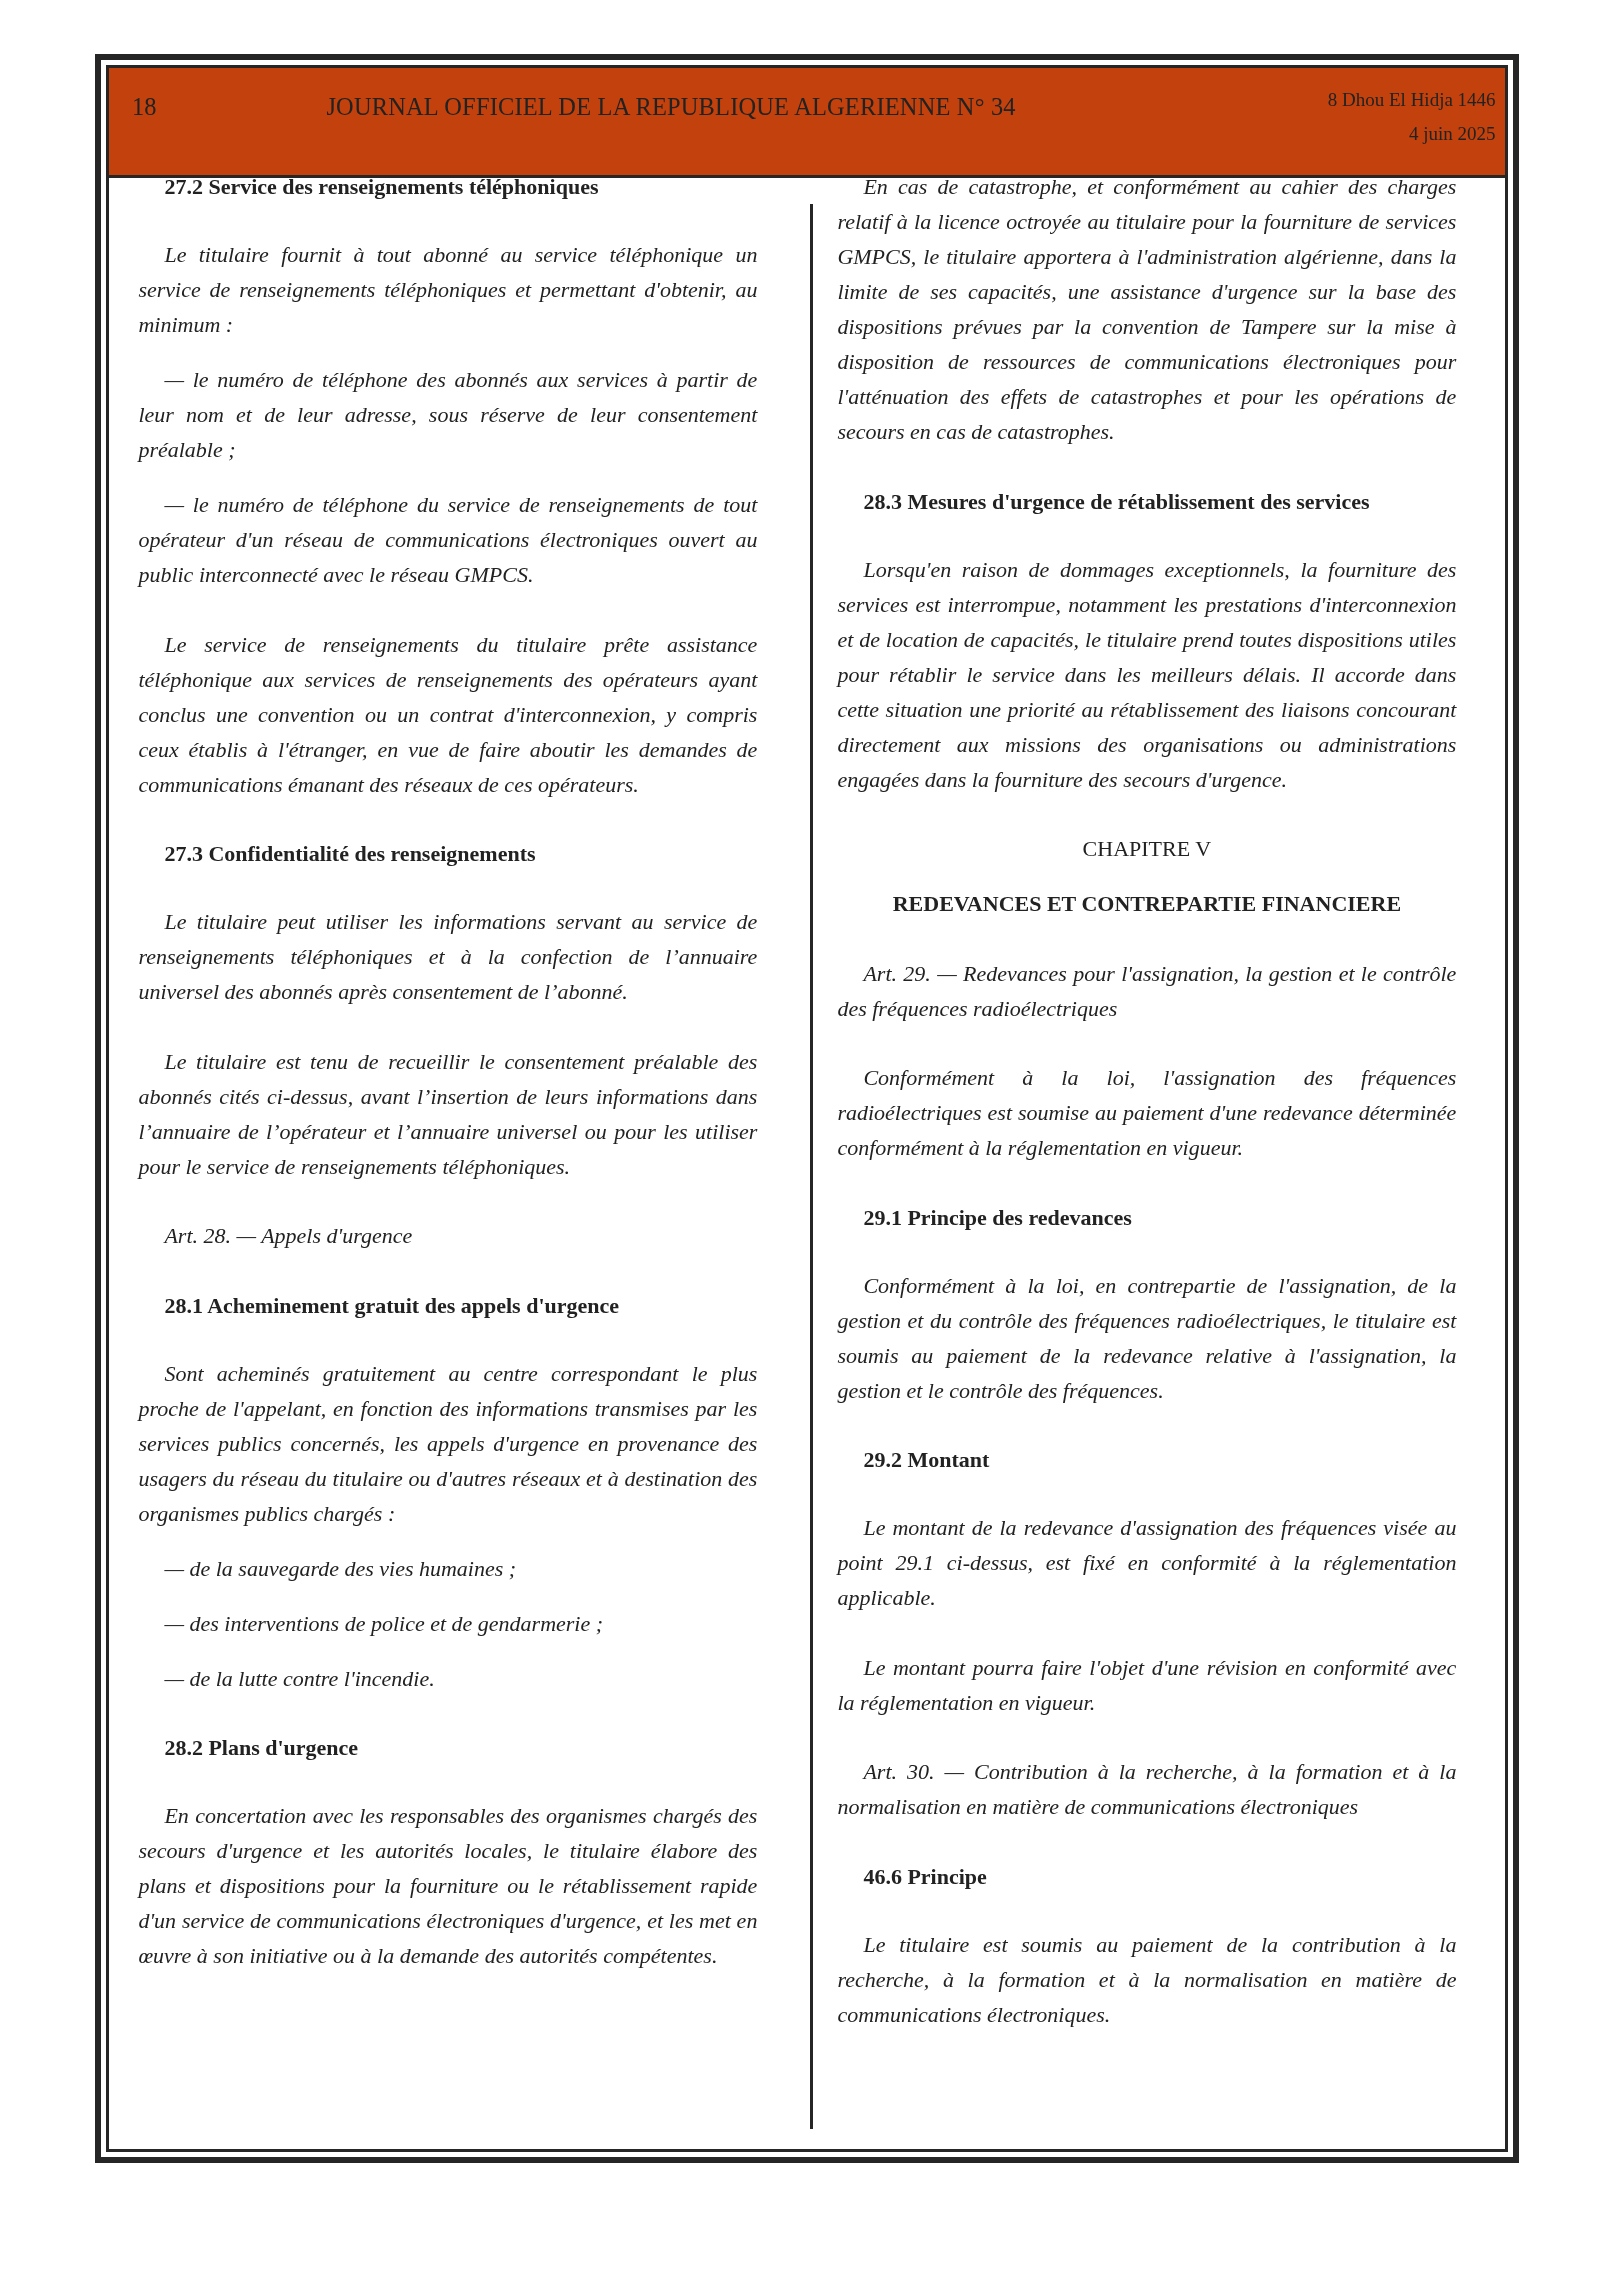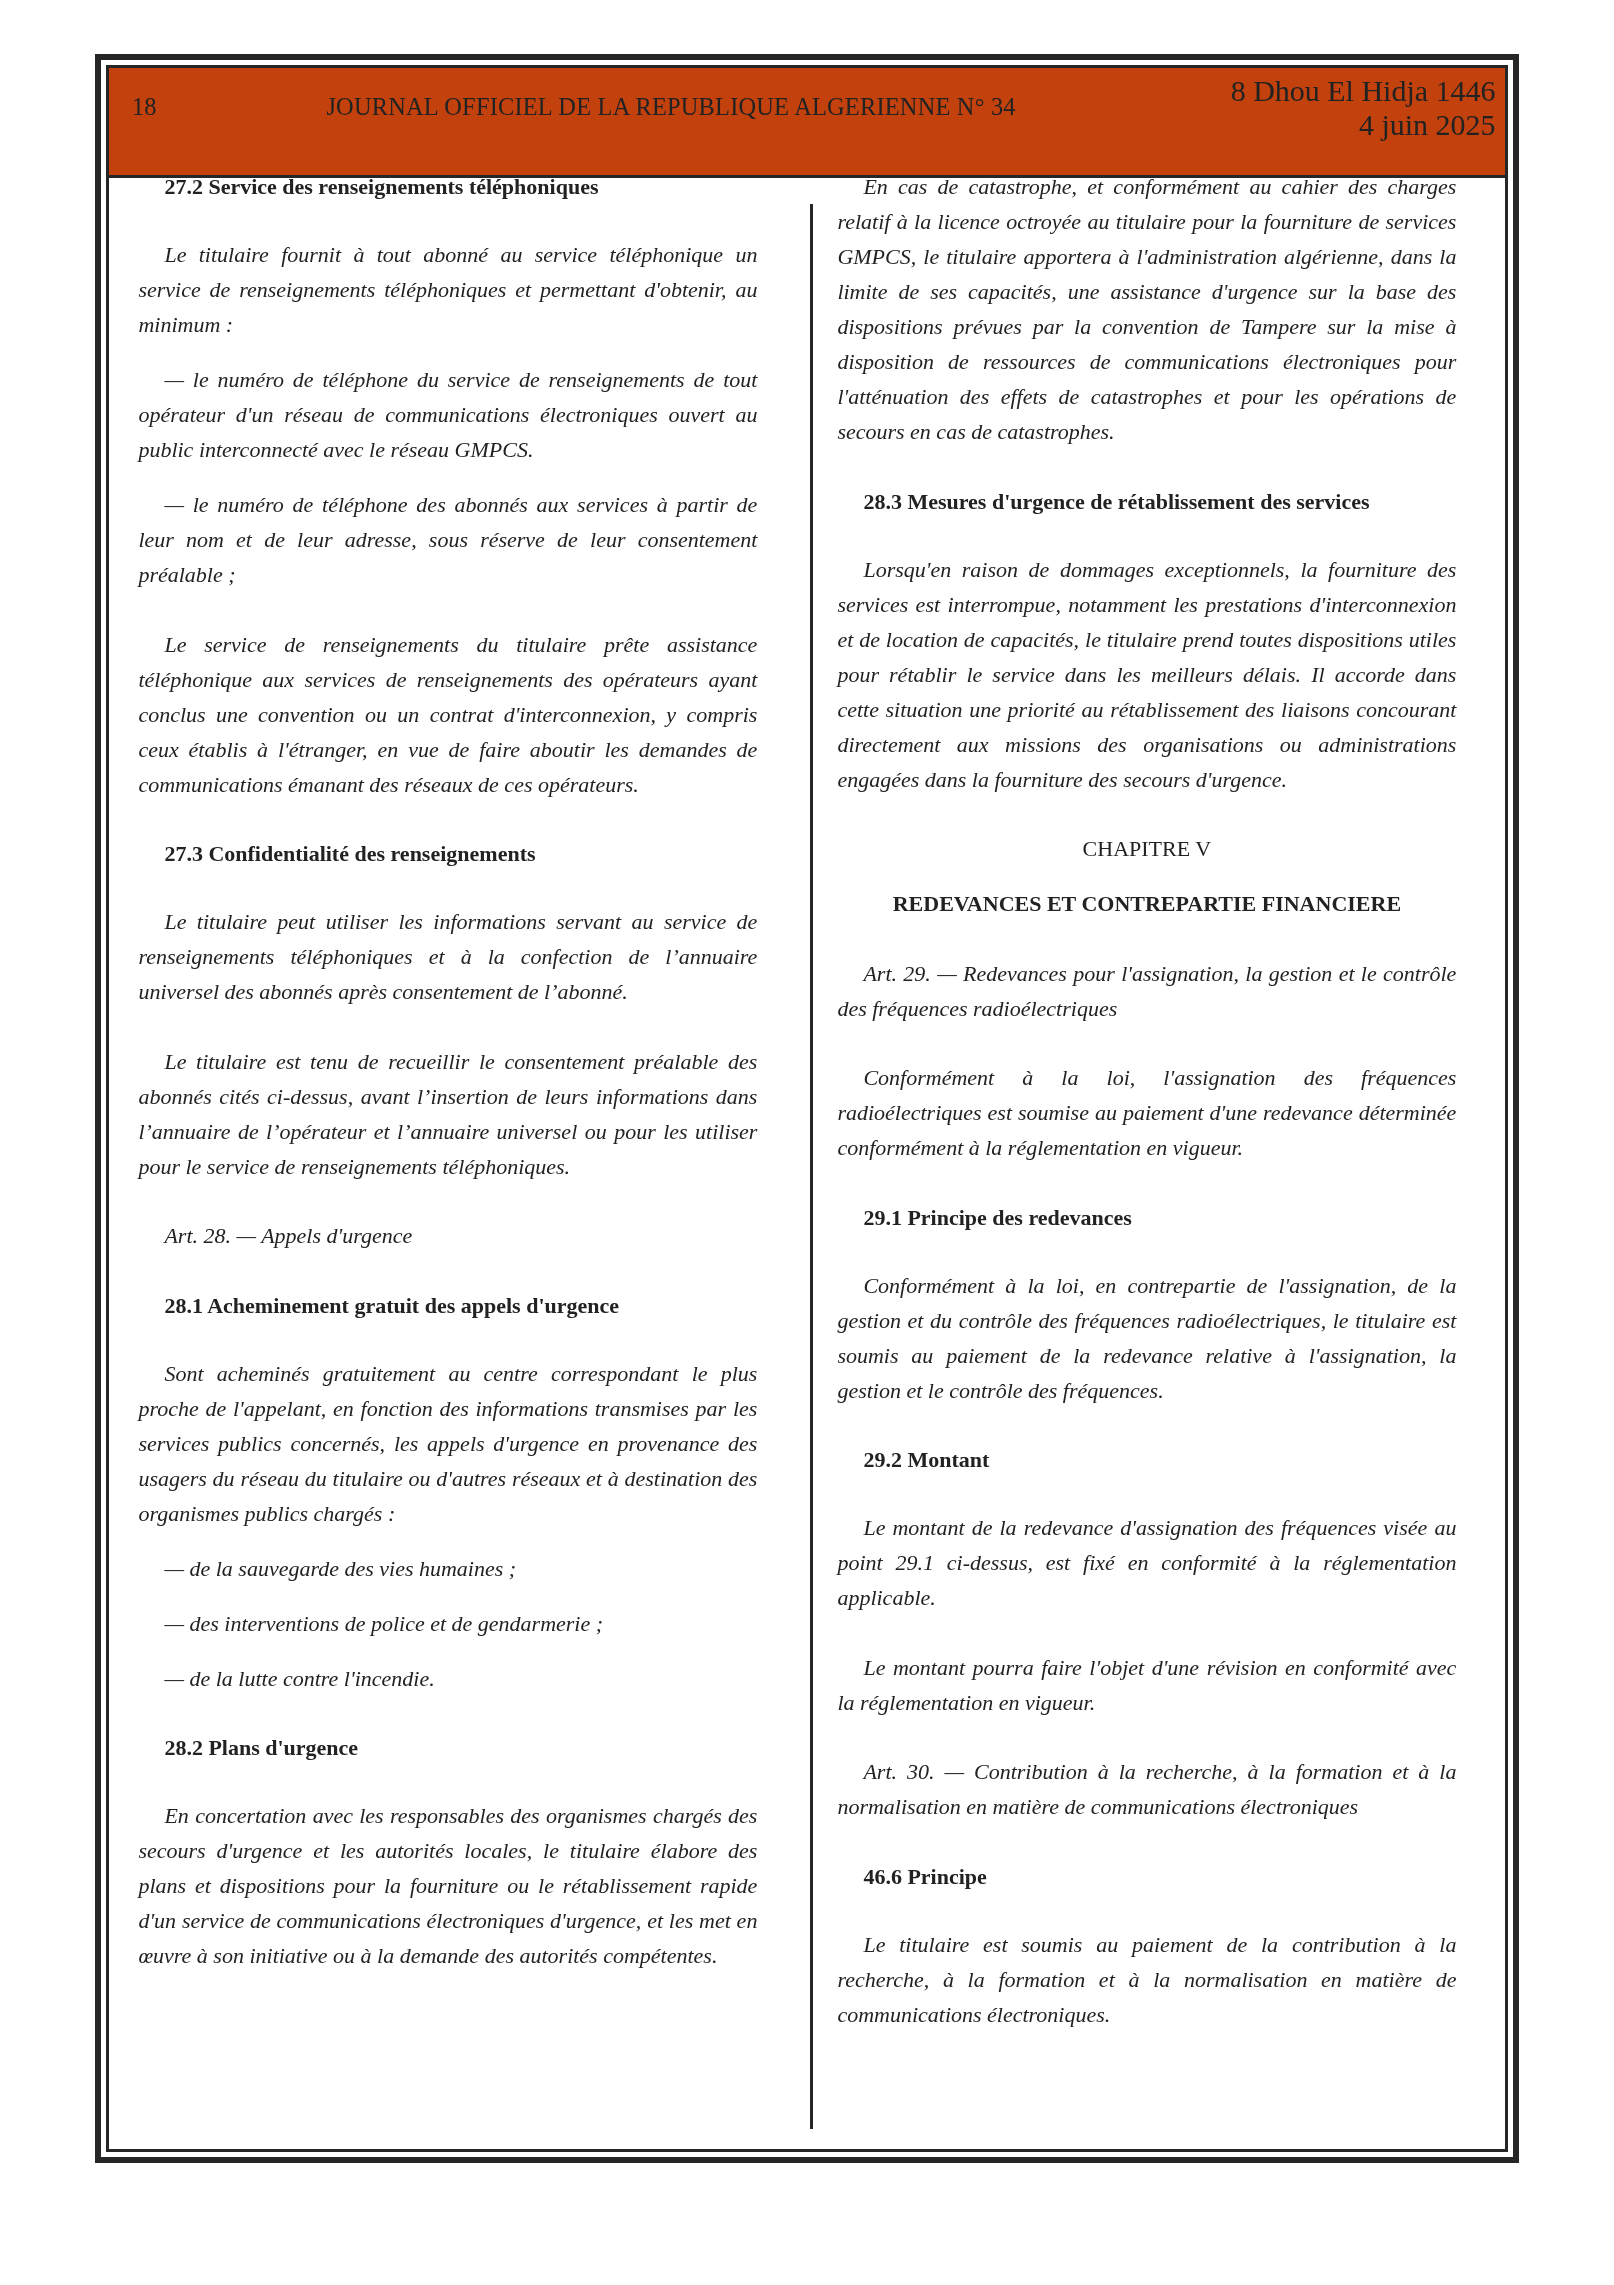--- a/index.html
+++ b/index.html
@@ -6,21 +6,21 @@
   body { width: 1615px; height: 2285px; position: relative; overflow: hidden;
          font-family: "Liberation Serif", "DejaVu Serif", serif; color: #222222; }
   .frame-outer { position: absolute; left: 95px; top: 54px; width: 1424px; height: 2109px;
                  border: 6.3px solid #262626; box-sizing: border-box; }
   .frame-inner { position: absolute; left: 5.4px; top: 5.4px; right: 5.4px; bottom: 5.4px;
                  border: 3.6px solid #262626; box-sizing: border-box; }
   .header { position: absolute; left: 0; top: 0; right: 0; height: 110px; background: #c2410c;
             border-bottom: 3.6px solid #262626; box-sizing: border-box; font-weight: normal; }
   .h-page { position: absolute; left: 22.6px; top: 25px; font-size: 24.4px; }
   .h-title { position: absolute; left: 217px; top: 25px; font-size: 24.4px; letter-spacing: 0.2px; }
-  .h-dates { position: absolute; right: 9px; top: 6px; text-align: right; font-size: 30px; line-height: 34px; }
+  .h-dates { position: absolute; right: 9px; top: 15px; text-align: right; font-size: 19px; line-height: 34px; }
   .col { position: absolute; top: 101px; width: 619px; font-size: 22px; line-height: 35px; text-align: justify; }
   .col-left { left: 29px; }
   .col-right { left: 728px; }
   .divider { position: absolute; left: 701px; top: 136px; width: 2.7px; height: 1925px; background: #262626; }
   .p { margin: 0 0 20px 0; text-indent: 26px; font-style: italic; }
   .h { margin: 0 0 33px 0; text-indent: 26px; font-weight: bold; text-align: left; }
   .c { margin: 0 0 20px 0; text-align: center; }
   .cb { margin: 0 0 20px 0; text-align: center; font-weight: bold; }
   .gap { height: 14.5px; }
 </style>
@@ -35,22 +35,22 @@
       <span class="h-title">JOURNAL OFFICIEL DE LA REPUBLIQUE ALGERIENNE N° 34</span>
       <div class="h-dates">
         <div>8 Dhou El Hidja 1446</div>
         <div>4 juin 2025</div>
       </div>
     </div>
 
     <div class="col col-left">
       <p class="h">27.2 Service des renseignements téléphoniques</p>
       <p class="p">Le titulaire fournit à tout abonné au service téléphonique un service de renseignements téléphoniques et permettant d'obtenir, au minimum :</p>
+      <p class="p">— le numéro de téléphone des abonnés aux services à partir de leur nom et de leur adresse, sous réserve de leur consentement préalable ;</p>
       <p class="p">— le numéro de téléphone du service de renseignements de tout opérateur d'un réseau de communications électroniques ouvert au public interconnecté avec le réseau GMPCS.</p>
-      <p class="p">— le numéro de téléphone des abonnés aux services à partir de leur nom et de leur adresse, sous réserve de leur consentement préalable ;</p>
       <div class="gap"></div>
       <p class="p">Le service de renseignements du titulaire prête assistance téléphonique aux services de renseignements des opérateurs ayant conclus une convention ou un contrat d'interconnexion, y compris ceux établis à l'étranger, en vue de faire aboutir les demandes de communications émanant des réseaux de ces opérateurs.</p>
       <div class="gap"></div>
       <p class="h">27.3 Confidentialité des renseignements</p>
       <p class="p">Le titulaire peut utiliser les informations servant au service de renseignements téléphoniques et à la confection de l’annuaire universel des abonnés après consentement de l’abonné.</p>
       <div class="gap"></div>
       <p class="p">Le titulaire est tenu de recueillir le consentement préalable des abonnés cités ci-dessus, avant l’insertion de leurs informations dans l’annuaire de l’opérateur et l’annuaire universel ou pour les utiliser pour le service de renseignements téléphoniques.</p>
       <div class="gap"></div>
       <p class="p">Art. 28. — Appels d'urgence</p>
       <div class="gap"></div>

